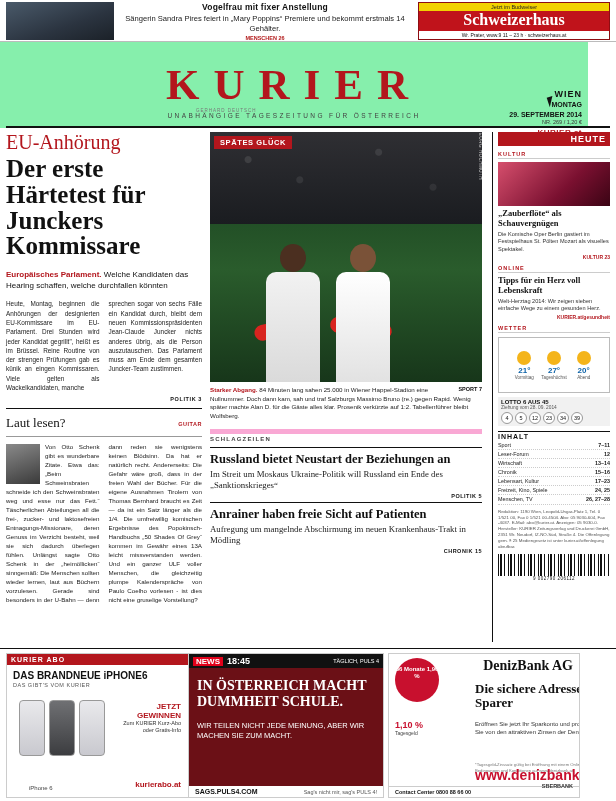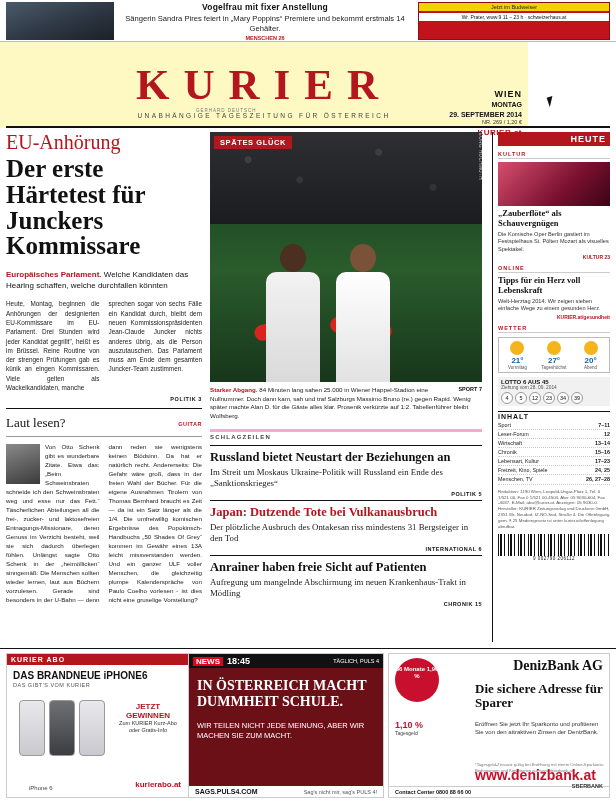--- a/index.html
+++ b/index.html
@@ -24,21 +24,21 @@
   .topstrip-photo { position:absolute; left:6px; top:2px; width:108px; height:38px;
      background:linear-gradient(160deg,#4a5a6a,#2b3440 60%,#1b2128); }
   .ad-schweizerhaus { position:absolute; right:6px; top:2px; width:192px; height:38px;
      background:#c0131b; color:#fff; text-align:center; border:1px solid #8d0d12; }
   .ad-schweizerhaus .tiny { font-size:5.5px; background:#f2d200; color:#222; display:block; padding:1px 0; }
   .ad-schweizerhaus .big { font-family:"Liberation Serif", serif; font-size:16px; font-weight:bold; line-height:1.05; margin-top:1px; }
   .ad-schweizerhaus .addr { font-size:5px; background:#fff; color:#111; display:block; margin-top:2px; padding:1px 0; }
   .menschen-badge { font-size:5.5px; color:#b21a1a; font-weight:bold; }
 
   
-  .masthead { position:absolute; left:0; top:42px; width:528px; height:86px; background:#fef9c3; }
+  .masthead { position:absolute; left:0; top:42px; width:588px; height:86px; background:#86efac; }
   .kurier-logo { position:absolute; left:0; right:0; top:18px; text-align:center;
      font-family:"Liberation Serif", serif; font-size:43px; letter-spacing:14px;
      color:#b3161d; font-weight:bold; }
   .kurier-sub { position:absolute; left:0; right:0; top:70px; text-align:center;
      font-size:6.5px; letter-spacing:2.4px; color:#444; }
   .mast-left-note { position:absolute; left:196px; top:66px; font-size:4.5px; color:#777; letter-spacing:1px; }
   .mast-right { position:absolute; right:6px; top:46px; width:92px; text-align:right; line-height:1.35; }
   .mast-right .city { font-size:9px; font-weight:bold; color:#111; letter-spacing:1px; }
   .mast-right .day { font-size:7px; font-weight:bold; color:#111; }
   .mast-right .date { font-size:7px; color:#111; font-weight:bold; }
@@ -88,37 +88,37 @@
   .sleeve { position:absolute; bottom:46px; width:62px; height:16px; background:#d8241f; border-radius:8px; }
   .s1 { left:44px; transform:rotate(-12deg); }
   .s2 { left:120px; transform:rotate(8deg); }
   .photo-label { position:absolute; left:4px; top:4px; background:#b3161d; color:#fff;
      font-size:7.5px; font-weight:bold; padding:2px 6px; letter-spacing:.6px; }
   .photo-credit { position:absolute; right:-1px; top:48px; transform:rotate(90deg); transform-origin:right top;
      font-size:4.5px; color:#cfcfcf; letter-spacing:.5px; }
   .cap { margin-top:4px; font-size:6.2px; line-height:1.4; color:#222; }
   .cap b { color:#b3161d; }
   .cap .sport { float:right; font-weight:bold; font-size:5.5px; color:#111; }
-  .schlag { margin-top:8px; border-top:3px solid #f9a8d4; }
+  .schlag { margin-top:8px; border-top:5px solid #f9a8d4; }
   .schlag-tag { font-size:6px; font-weight:bold; letter-spacing:1.2px; color:#444; padding:2px 0; }
   .story { border-top:1px solid #111; padding-top:4px; margin-top:3px; }
   .story h3 { margin:0; font-family:"Liberation Serif", serif; font-size:12.5px; line-height:1.12; color:#111; font-weight:bold; }
   .story h3.red { color:#b3161d; }
   .story p { margin:3px 0 0; font-size:8.8px; line-height:1.25; font-family:"Liberation Serif", serif; color:#222; }
   .story .rs { margin-top:2px; font-size:5.5px; font-weight:bold; text-align:right; color:#111; letter-spacing:.5px; }
 
   
   .colR { position:absolute; left:486px; top:0; width:118px; height:510px; border-left:1px solid #111; padding-left:5px; }
   .heute { background:#b3161d; color:#fff; font-size:9px; font-weight:bold; letter-spacing:1px; padding:2px 4px; text-align:right; }
   .r-sec { font-size:5.5px; font-weight:bold; color:#b3161d; letter-spacing:1px; margin-top:5px; border-bottom:1px solid #ccc; padding-bottom:1px; }
   .r-img { width:100%; height:44px; margin-top:3px; background:linear-gradient(135deg,#d64f6d,#7a1030 60%,#3a0414); }
   .r-h { font-family:"Liberation Serif", serif; font-size:8.5px; font-weight:bold; color:#111; margin-top:3px; line-height:1.15; }
   .r-p { font-size:5.6px; line-height:1.35; color:#333; margin-top:2px; }
   .r-ref { font-size:5px; font-weight:bold; color:#b3161d; text-align:right; margin-top:1px; }
-  .wetter-box { margin-top:4px; border:1px solid #bbb; padding:2px; }
+  .wetter-box { margin-top:4px; border:1px solid #bbb; padding:12px; }
   .wetter-row { display:flex; justify-content:space-between; align-items:flex-end; }
   .w-item { text-align:center; width:31%; }
   .w-sun { width:14px; height:14px; border-radius:50%; background:#f4b41a; margin:1px auto; }
   .w-temp { font-size:8px; font-weight:bold; color:#0d63a8; }
   .w-lbl { font-size:4.5px; color:#555; }
   .lotto { background:#f1f1f1; margin-top:4px; padding:2px 3px; }
   .lotto .t { font-size:6px; font-weight:bold; color:#111; }
   .lotto .d { font-size:4.8px; color:#555; }
   .balls { display:flex; gap:2px; margin-top:2px; }
   .ball { width:12px; height:12px; border-radius:50%; background:#fff; border:1px solid #999;
@@ -135,39 +135,39 @@
   
   .bottom { position:absolute; left:0; top:648px; width:616px; height:153px; background:#fff; border-top:1px solid #111; }
   .ad { position:absolute; top:4px; height:145px; border:1px solid #ccc; overflow:hidden; }
   .ad1 { left:6px; width:184px; background:#fff; }
   .ad1 .hdr { background:#b3161d; color:#fff; font-size:7px; font-weight:bold; letter-spacing:1px; padding:2px 4px; }
   .ad1 .t1 { font-size:10px; font-weight:bold; color:#111; margin:5px 6px 0; }
   .ad1 .t2 { font-size:5.5px; color:#555; margin:1px 6px 0; letter-spacing:.5px; }
   .phones { position:absolute; left:12px; top:46px; display:flex; gap:4px; }
   .phone { width:26px; height:56px; border-radius:4px; background:linear-gradient(180deg,#e9e9ec,#c9c9cf); border:1px solid #999; }
   .phone.dark { background:linear-gradient(180deg,#6f7073,#3c3d40); }
-  .ad1 .gewinn { position:absolute; right:8px; top:48px; width:66px; text-align:center; }
+  .ad1 .gewinn { position:absolute; right:8px; top:48px; width:66px; text-align:right; }
   .ad1 .gewinn .g1 { font-size:8px; font-weight:bold; color:#b3161d; }
   .ad1 .gewinn .g2 { font-size:5.5px; color:#333; line-height:1.3; }
   .ad1 .url { position:absolute; right:8px; bottom:8px; font-size:8px; font-weight:bold; color:#b3161d; }
   .ad1 .iphone6 { position:absolute; left:22px; bottom:6px; font-size:6px; color:#444; }
 
   .ad2 { left:188px; width:196px; background:#6b1016; color:#fff; }
   .ad2 .bar { background:#111; display:flex; align-items:center; gap:4px; padding:2px 4px; }
   .ad2 .news { background:#e2001a; color:#fff; font-size:8px; font-weight:bold; padding:0 3px; }
   .ad2 .time { font-size:9px; font-weight:bold; color:#fff; }
   .ad2 .daily { font-size:5.5px; color:#fff; margin-left:auto; text-align:right; line-height:1.2; }
   .ad2 .claim { font-family:"Liberation Serif", serif; font-size:14px; font-weight:bold; line-height:1.12; margin:10px 8px 0; }
   .ad2 .claim2 { font-size:7.5px; line-height:1.35; margin:12px 8px 0; }
   .ad2 .foot { position:absolute; left:0; bottom:0; width:100%; background:#fff; color:#111;
      display:flex; justify-content:space-between; align-items:center; padding:2px 6px; }
   .ad2 .foot .u { font-size:7px; font-weight:bold; }
   .ad2 .foot .s { font-size:5.5px; color:#555; }
 
-  .ad3 { left:388px; width:222px; background:#fff; }
+  .ad3 { left:388px; width:192px; background:#fff; }
   .ad3 .topline { display:flex; align-items:flex-start; justify-content:space-between; padding:4px 6px 0; }
   .ad3 .bank { font-family:"Liberation Serif", serif; font-size:14px; font-weight:bold; color:#111; }
   .ad3 .badge { width:44px; height:44px; border-radius:50%; background:#c8102e; color:#fff;
      font-size:6px; font-weight:bold; text-align:center; line-height:1.15; padding-top:8px; }
   .ad3 .h { position:absolute; left:86px; top:28px; width:128px; font-family:"Liberation Serif", serif;
      font-size:13px; font-weight:bold; color:#111; line-height:1.1; }
   .ad3 .p { position:absolute; left:86px; top:66px; width:128px; font-size:6px; color:#333; line-height:1.4; }
   .ad3 .tag2 { position:absolute; left:6px; top:66px; width:70px; font-size:9px; font-weight:bold; color:#c8102e; }
   .ad3 .tag2 small { display:block; font-size:5px; color:#444; font-weight:normal; }
   .ad3 .disc { position:absolute; left:86px; bottom:24px; width:130px; font-size:4.2px; color:#777; line-height:1.3; }
@@ -188,20 +188,21 @@
 
   <div class="topstrip">
     <div class="topstrip-photo"></div>
     <div class="teaser-left">
       <div class="hd">Vogelfrau mit fixer Anstellung</div>
       <div class="sub">Sängerin Sandra Pires feiert in „Mary Poppins“ Premiere und bekommt erstmals 14 Gehälter.</div>
       <div class="menschen-badge">MENSCHEN 26</div>
     </div>
     <div class="ad-schweizerhaus">
       <span class="tiny">Jetzt im Budweiser</span>
+      <div class="big">Schweizerhaus</div>
       <span class="addr">Wr. Prater, www.9 11 – 23 h · schweizerhaus.at</span>
     </div>
   </div>
 
   <div class="masthead">
     <div class="kurier-logo">KURIER</div>
     <div class="kurier-sub">UNABHÄNGIGE TAGESZEITUNG FÜR ÖSTERREICH</div>
     <div class="mast-left-note">GERHARD DEUTSCH</div>
     <div class="mast-right">
       <div class="city">WIEN</div>
@@ -263,25 +264,20 @@
 
       <div class="schlag">
         <div class="schlag-tag">SCHLAGZEILEN</div>
 
         <div class="story">
           <h3>Russland bietet Neustart der Beziehungen an</h3>
           <p>Im Streit um Moskaus Ukraine-Politik will Russland ein Ende des „Sanktionskrieges“</p>
           <div class="rs">POLITIK 5</div>
         </div>
 
-        <div class="story">
-          <h3 class="red">Japan: Dutzende Tote bei Vulkanausbruch</h3>
-          <p>Der plötzliche Ausbruch des Ontakesan riss mindestens 31 Bergsteiger in den Tod</p>
-          <div class="rs">INTERNATIONAL 6</div>
-        </div>
 
         <div class="story">
           <h3>Anrainer haben freie Sicht auf Patienten</h3>
           <p>Aufregung um mangelnde Abschirmung im neuen Krankenhaus-Trakt in Mödling</p>
           <div class="rs">CHRONIK 15</div>
         </div>
       </div>
     </div>
 
     <div class="colR">

